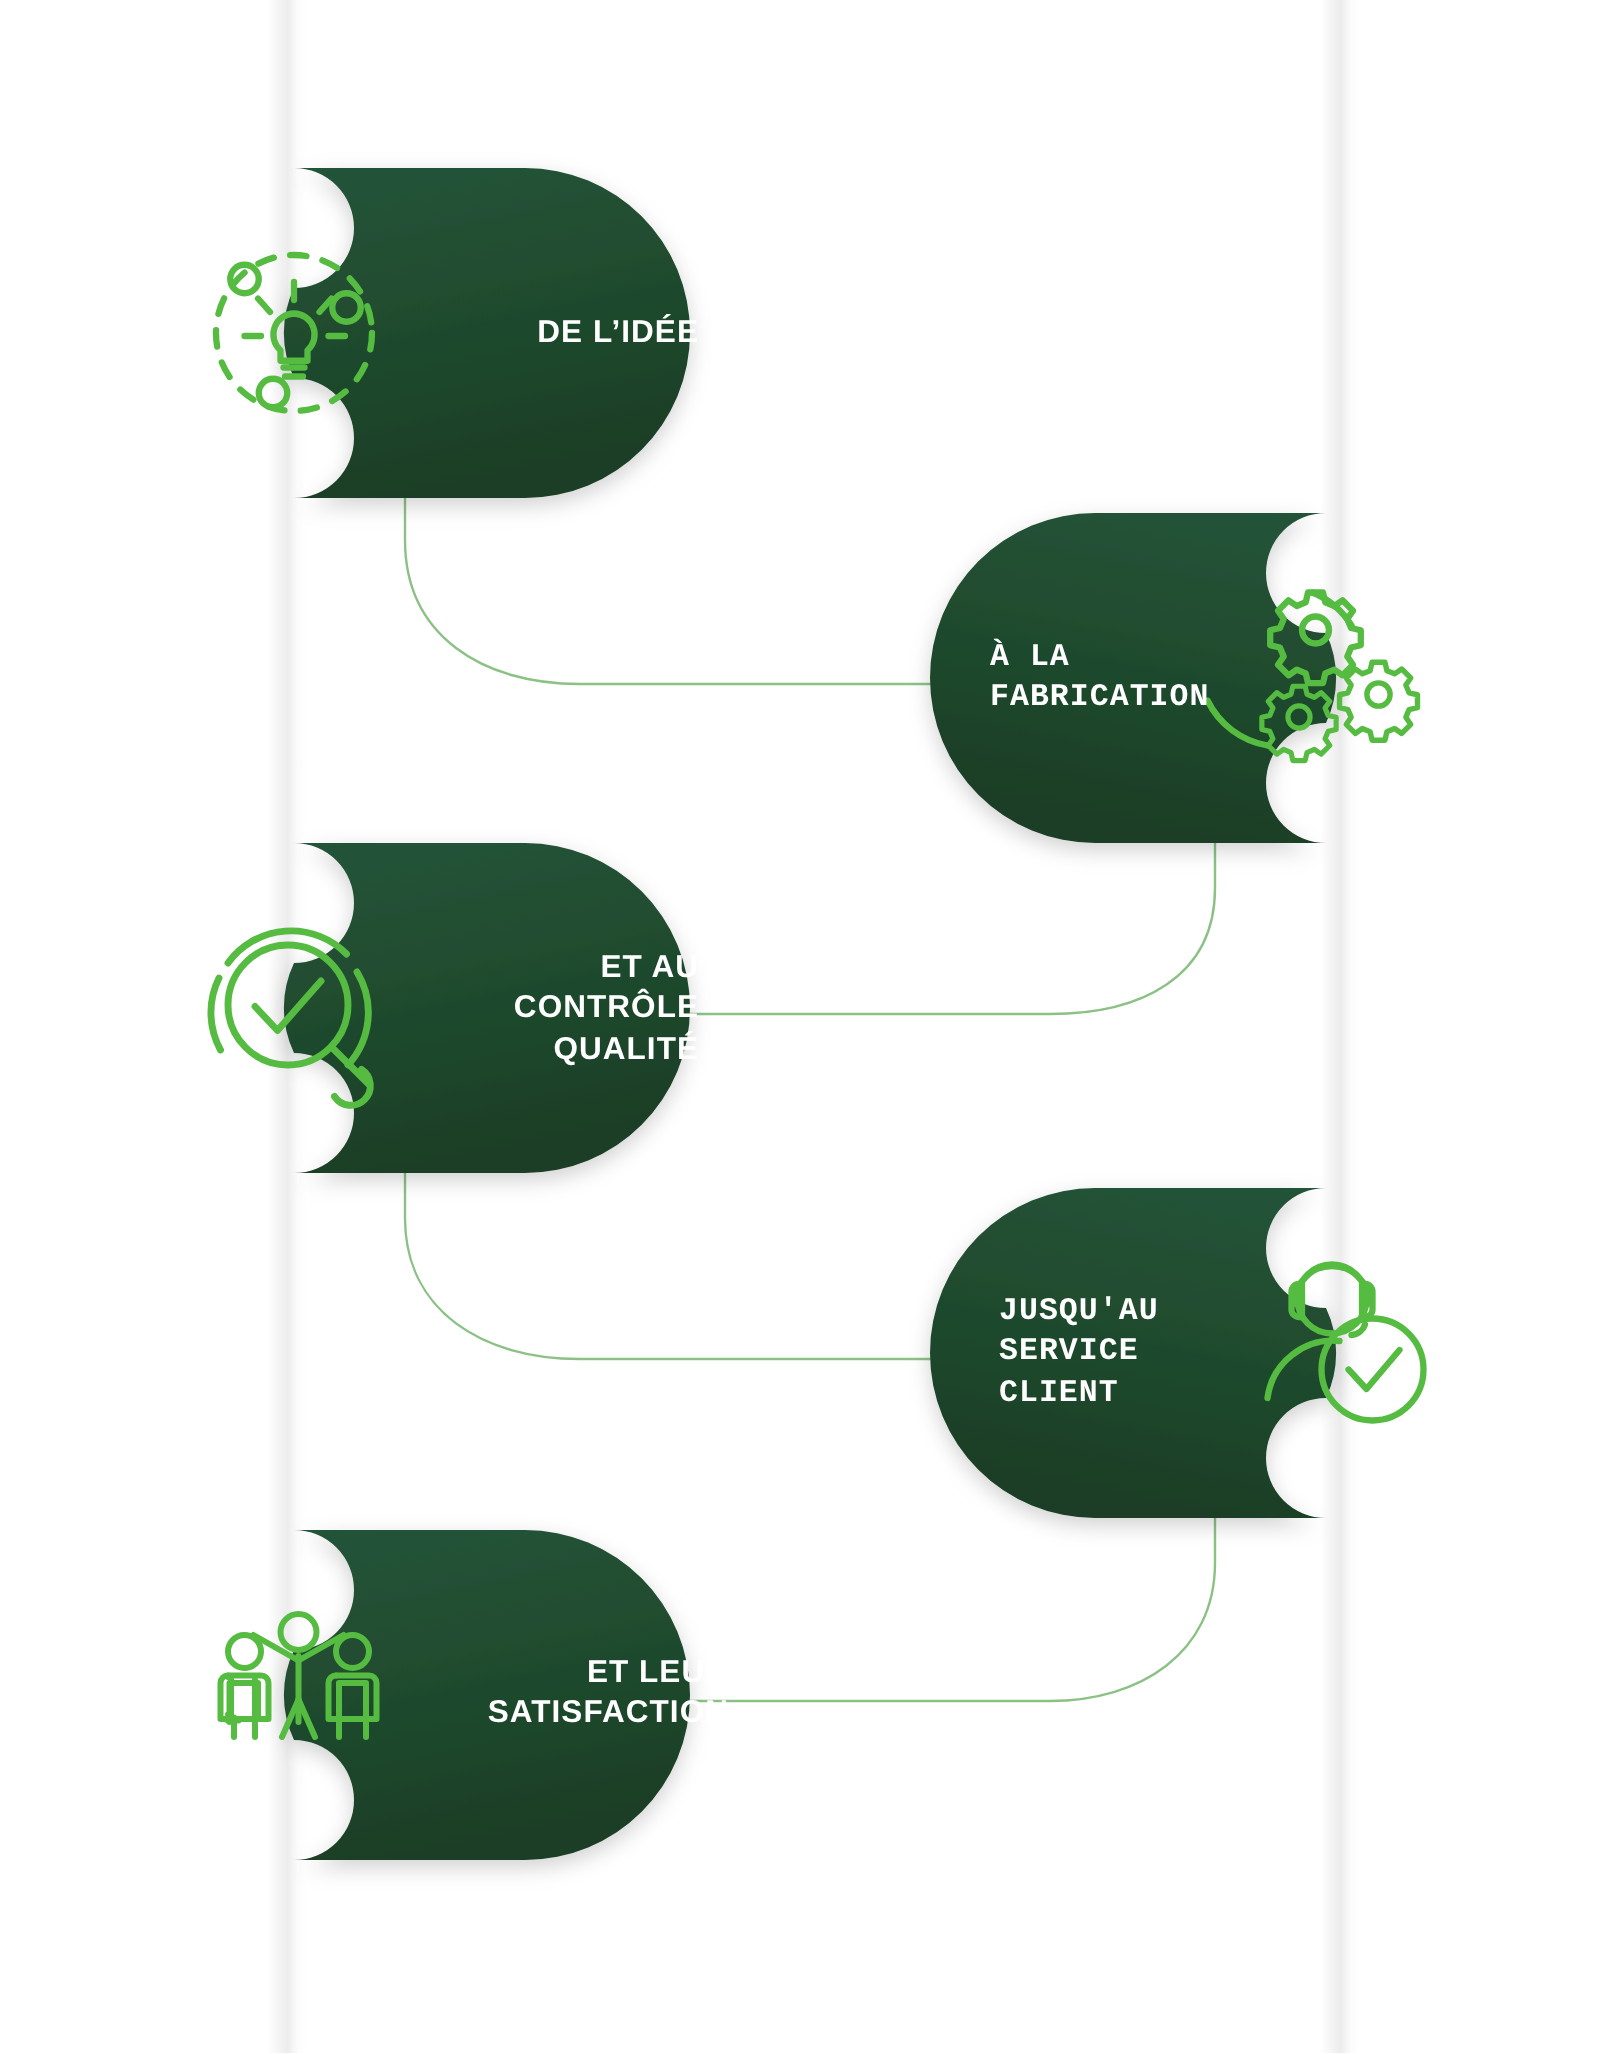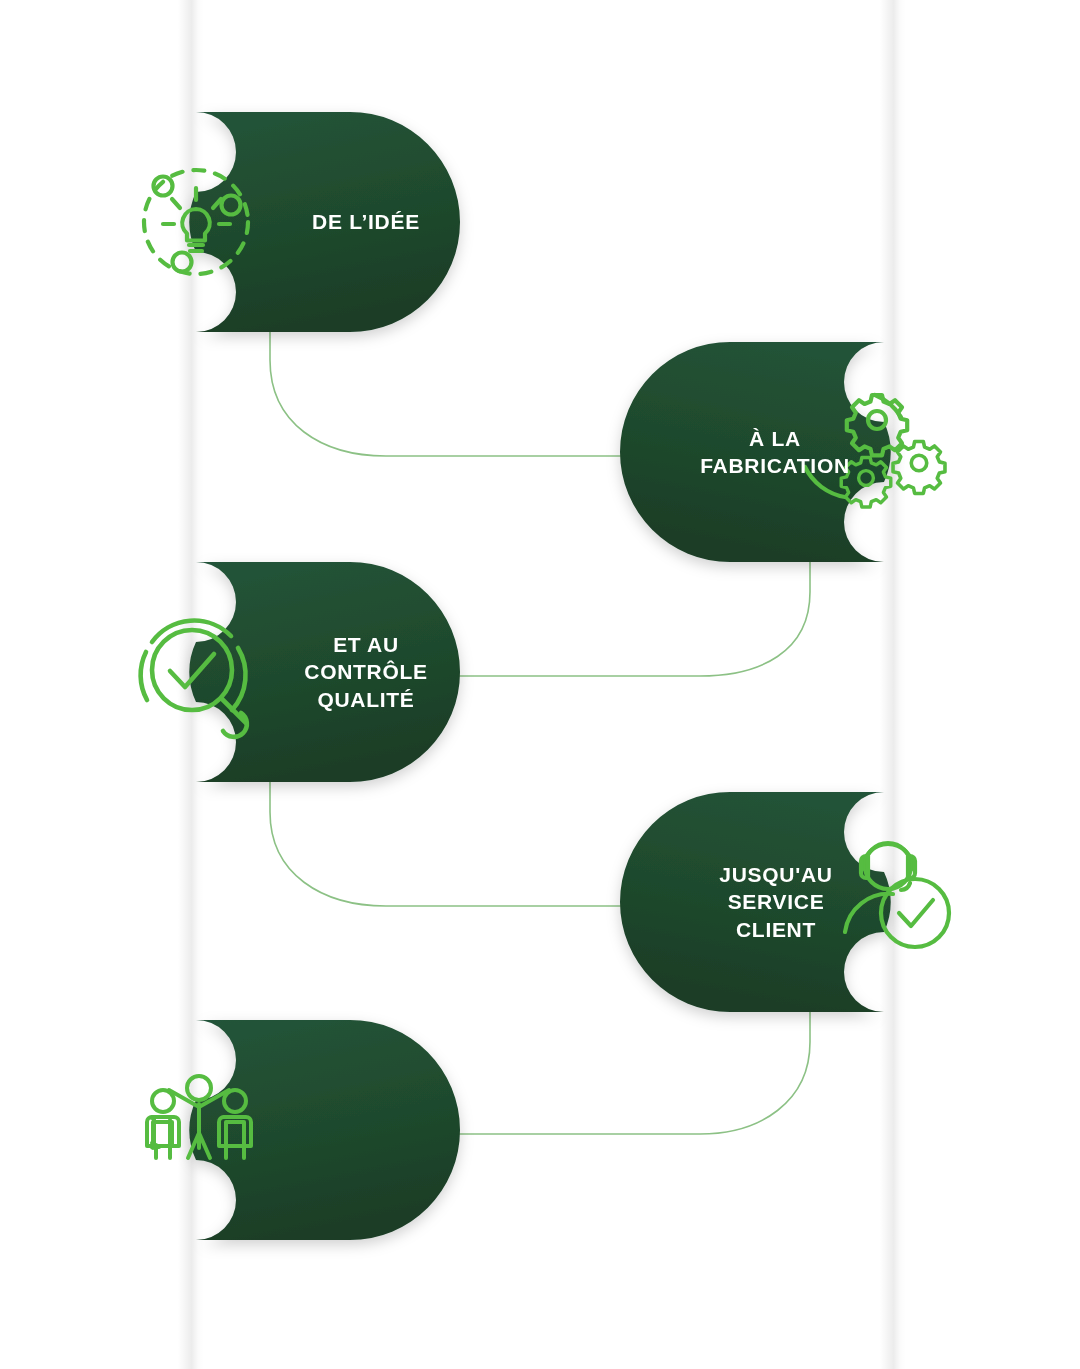--- a/index.html
+++ b/index.html
@@ -62,22 +62,22 @@
     position: absolute;
     z-index: 5;
     color: #ffffff;
     font-weight: 700;
     font-size: 21px;
     letter-spacing: 0.7px;
     line-height: 1.30;
     text-transform: uppercase;
     white-space: pre-line;
   }
-  .label-left  { text-align: center; }
-  .label-right { text-align: center; }
+  .label-left  { text-align: right; }
+  .label-right { text-align: left; font-family: Liberation Mono, monospace; }
 </style>
 </head>
 <body>
 
 <div id="stage">
 
   <div class="band band-left"></div>
   <div class="band band-right"></div>
 
   <svg class="layer layer-connectors" viewBox="0 0 1080 1369">
@@ -257,14 +257,16 @@
 FABRICATION</div>
 
   <div class="node-label label-right" style="left:666px; top:861px; width:220px;">JUSQU'AU
 SERVICE
 CLIENT</div>
 
   <div class="node-label label-left" style="left:266px; top:631px; width:200px;">ET AU
 CONTRÔLE
 QUALITÉ</div>
 
+  <div class="node-label label-left" style="left:266px; top:1101px; width:220px;">ET LEUR
+SATISFACTION</div>
 
 </div>
 
 </body></html>

